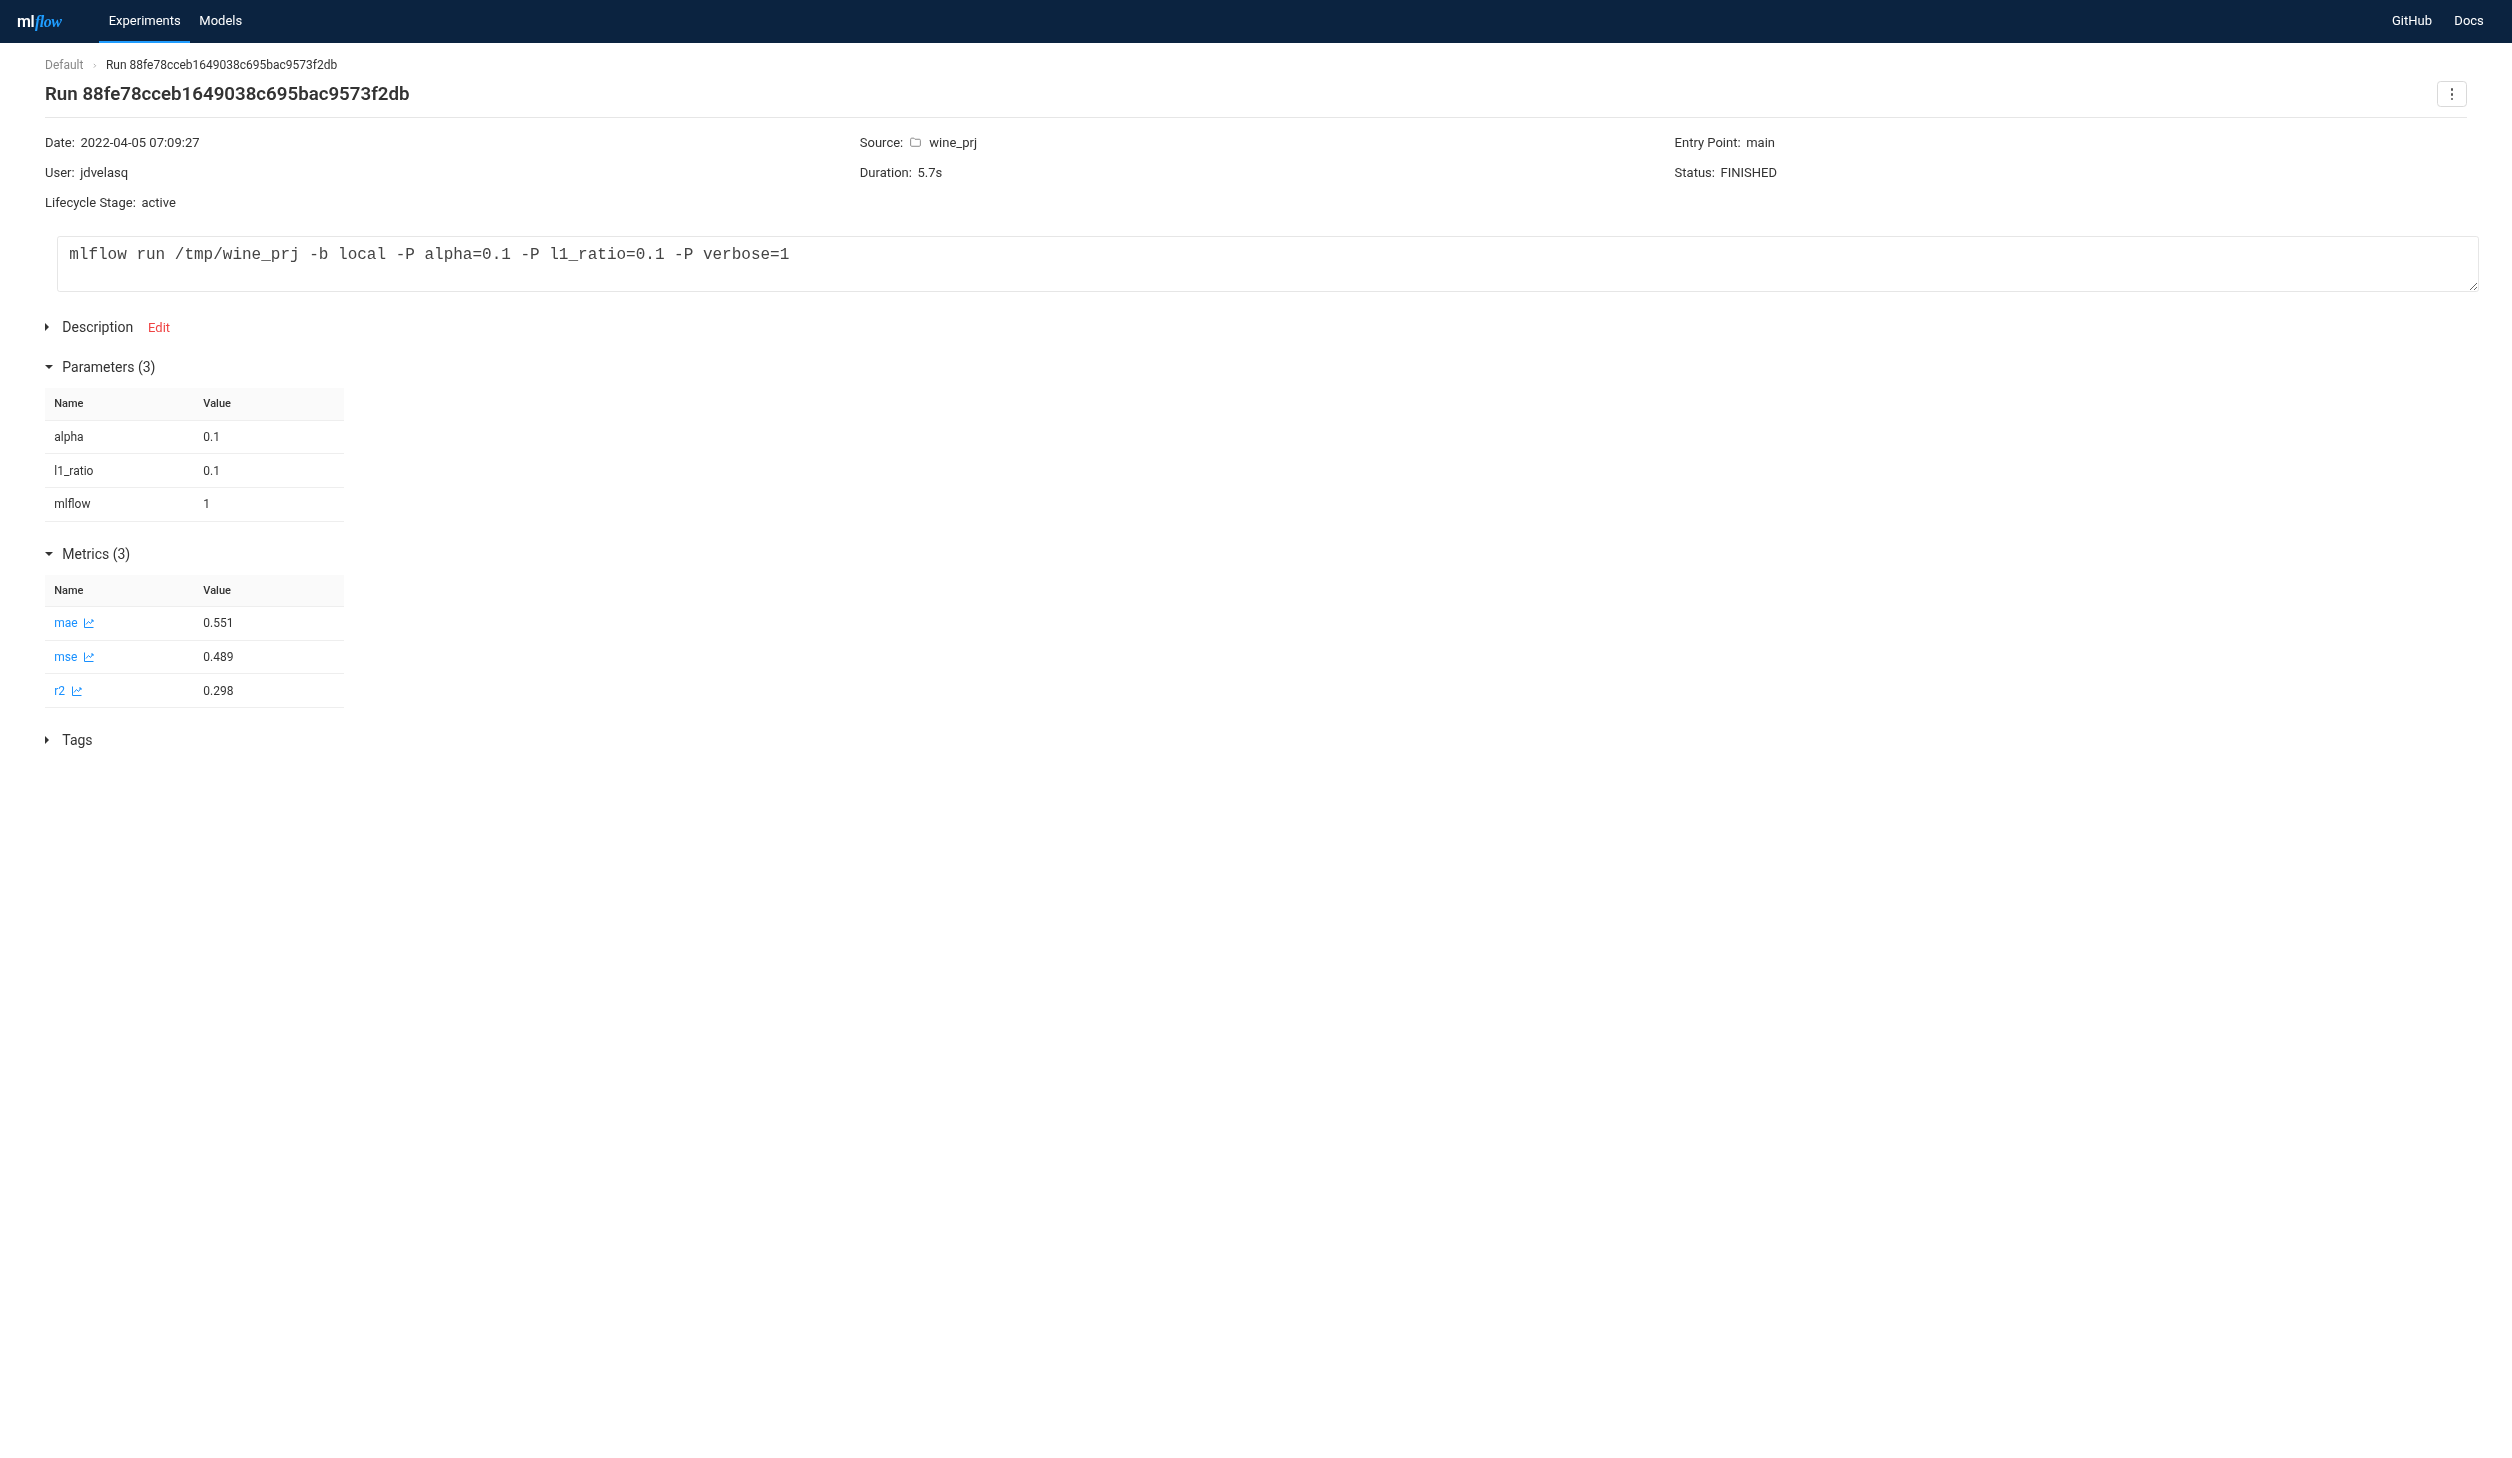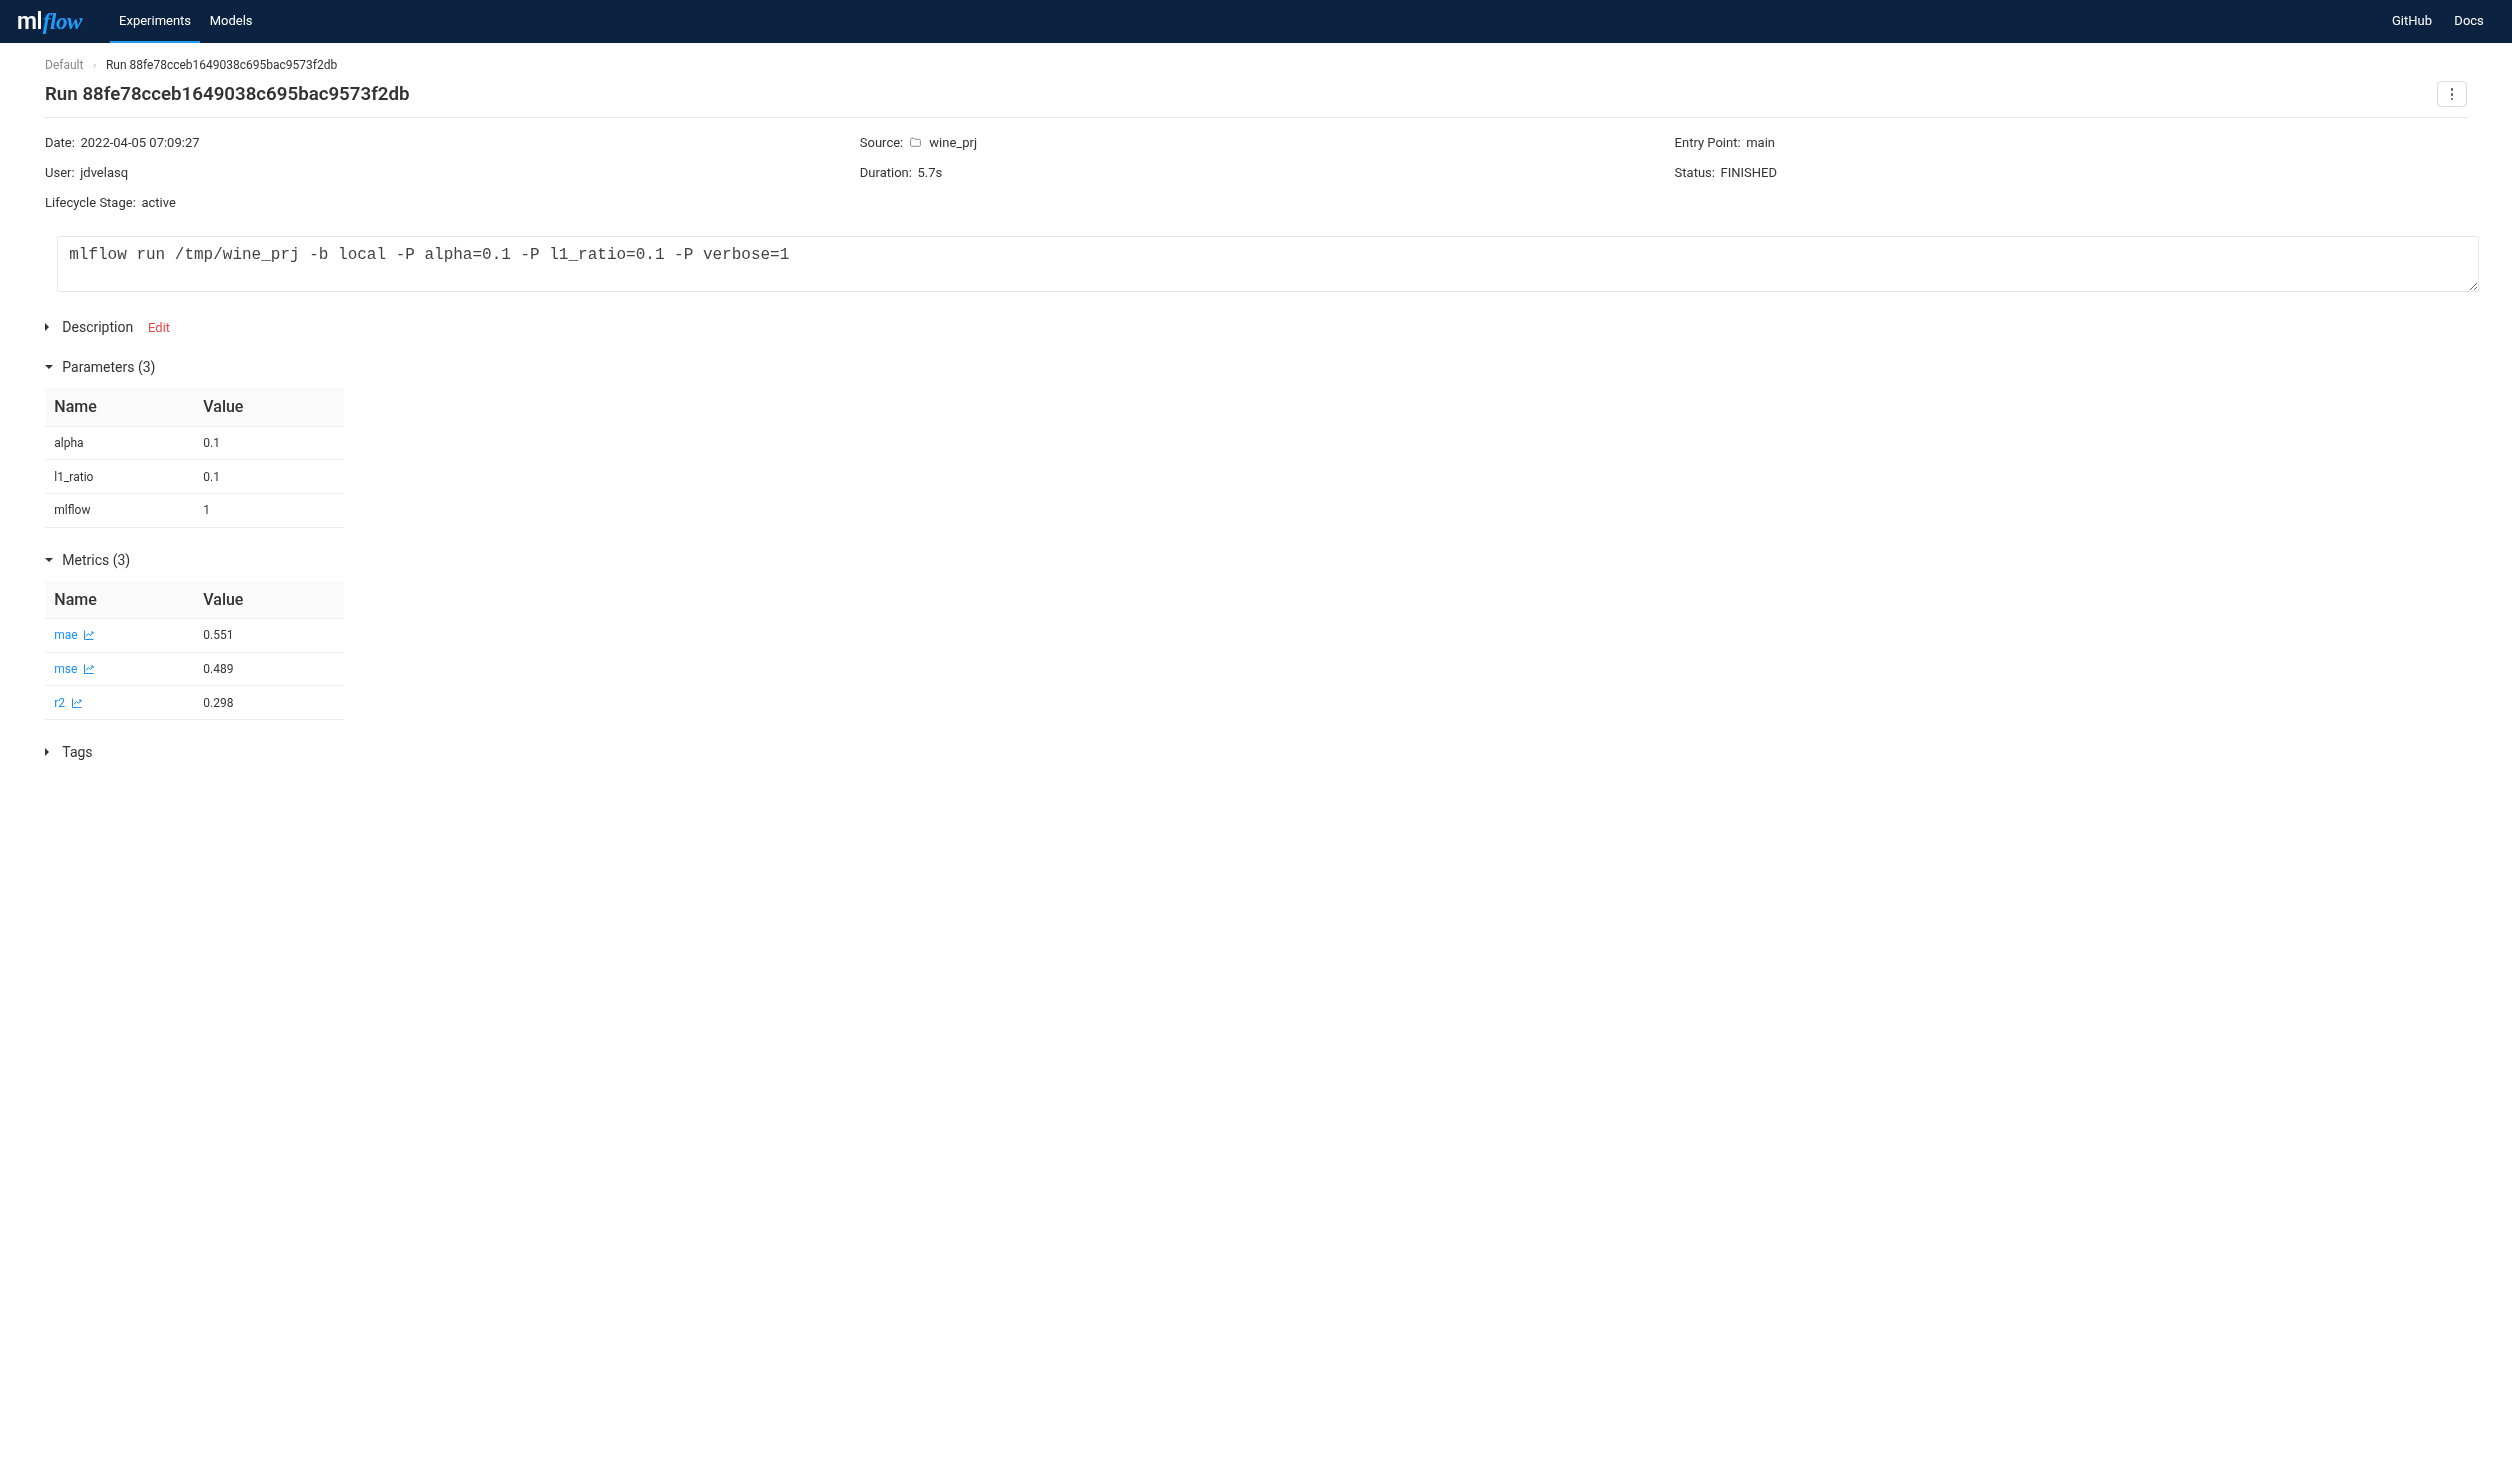--- a/index.html
+++ b/index.html
@@ -1,20 +1,20 @@
 <!DOCTYPE html>
 <html><head>
 <meta charset="utf-8">
 <style>
   * { box-sizing: border-box; margin: 0; padding: 0; }
   html, body { width: 100%; font-family: -apple-system, BlinkMacSystemFont, "Segoe UI", Roboto, Helvetica, Arial, sans-serif; color: #333; font-size: 13px; background: #fff; }
 
   
   .topbar { background: #0b2340; color: #fff; display: flex; align-items: center; height: 43px; padding: 0 17px; }
-  .logo { display: flex; align-items: baseline; font-weight: 600; font-size: 23px; letter-spacing: -0.5px; margin-right: 28px; }
+  .logo { display: flex; align-items: baseline; font-weight: 600; font-size: 16px; letter-spacing: -0.5px; margin-right: 38px; }
   .logo .ml { color: #fff; }
   .logo .flow { color: #1f9dff; font-style: italic; font-family: Georgia, "Times New Roman", serif; margin-left: 0.9px; }
   .nav-left { display: flex; align-items: center; height: 100%; }
   .nav-item { color: #fff; padding: 0 9.3px; height: 100%; display: flex; align-items: center; cursor: pointer; border-bottom: 2.8px solid transparent; }
   .nav-item.active { border-bottom-color: #1f9dff; justify-content: flex-end; }
   .nav-right { margin-left: auto; display: flex; align-items: flex-start; height: 100%; }
   .nav-right .nav-item { padding: 0 11.2px; }
 
   
   .page { padding: 15px 45px 37px 45px; }
@@ -45,21 +45,21 @@
   .caret { width: 0; height: 0; border-left: 4.7px solid transparent; border-right: 4.7px solid transparent; }
   .caret.down { border-top: 4.7px solid #333; }
   .caret.right { width: 0; height: 0; border-top: 4.7px solid transparent; border-bottom: 4.7px solid transparent; border-left: 4.7px solid #333; }
   .section-title { font-size: 14px; font-weight: 400; color: #333; }
   .section-edit { color: #ef4444; font-size: 13px; cursor: pointer; margin-left: 5.6px; }
 
   .cmd-box { width: 100%; border: 0.9px solid #e6e6e6; border-radius: 2.8px; padding: 9.3px 11.2px; font-family: Menlo, Consolas, "Courier New", monospace; font-size: 16px; color: #444; background: #fff; resize: vertical; min-height: 39px; margin-left: 12px; }
 
   
   .kv-table { width: 299px; border-collapse: collapse; }
-  .kv-table th { text-align: left; font-weight: 500; font-size: 16px; color: #333; background: #fafafa; padding: 9.3px 9.3px; border-bottom: 0.9px solid #eee; }
+  .kv-table th { text-align: left; font-weight: 500; font-size: 11px; color: #333; background: #fafafa; padding: 9.3px 9.3px; border-bottom: 0.9px solid #eee; }
   .kv-table td { padding: 9.3px 9.3px; border-bottom: 0.9px solid #eee; font-size: 12px; color: #333; }
   .kv-table th:first-child, .kv-table td:first-child { width: 149px; }
   .metric-link { color: #1890ff; cursor: pointer; display: inline-flex; align-items: center; gap: 5.6px; }
   .chart-icon { display: inline-flex; }
 </style>
 </head>
 <body>
 
 <div class="topbar">
   <div class="logo">

